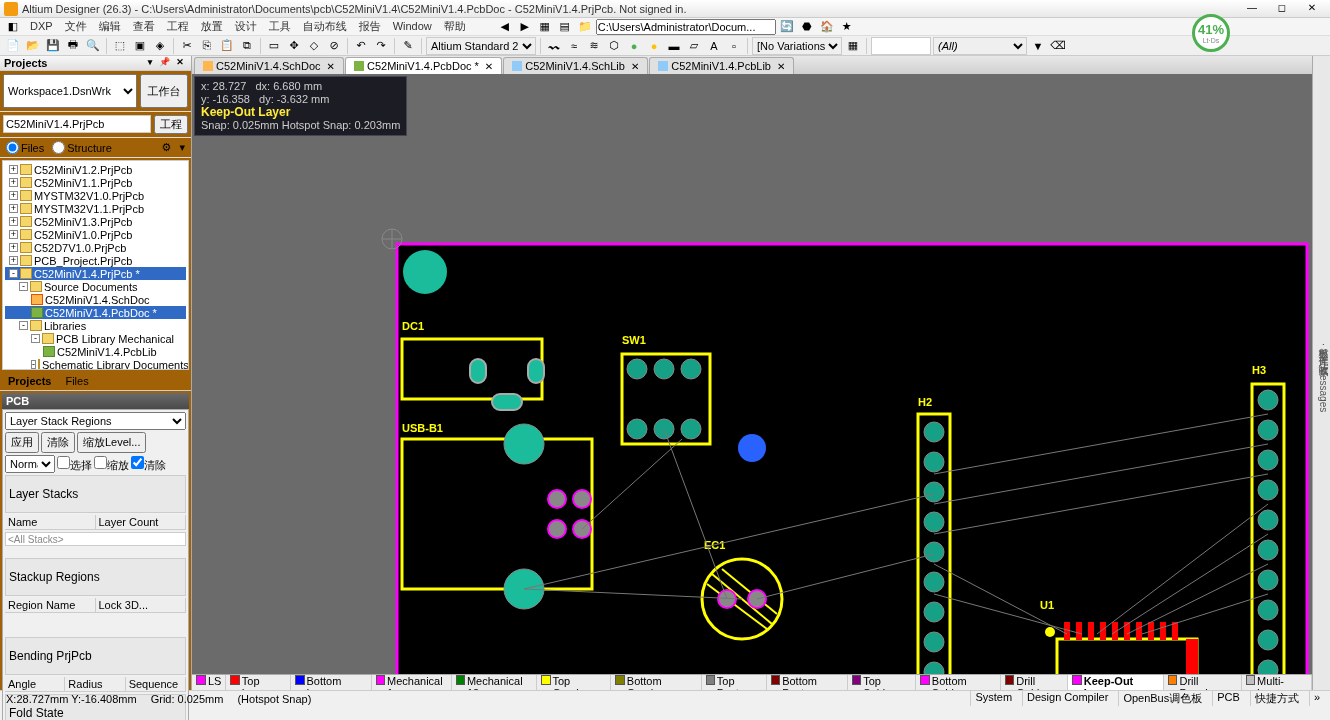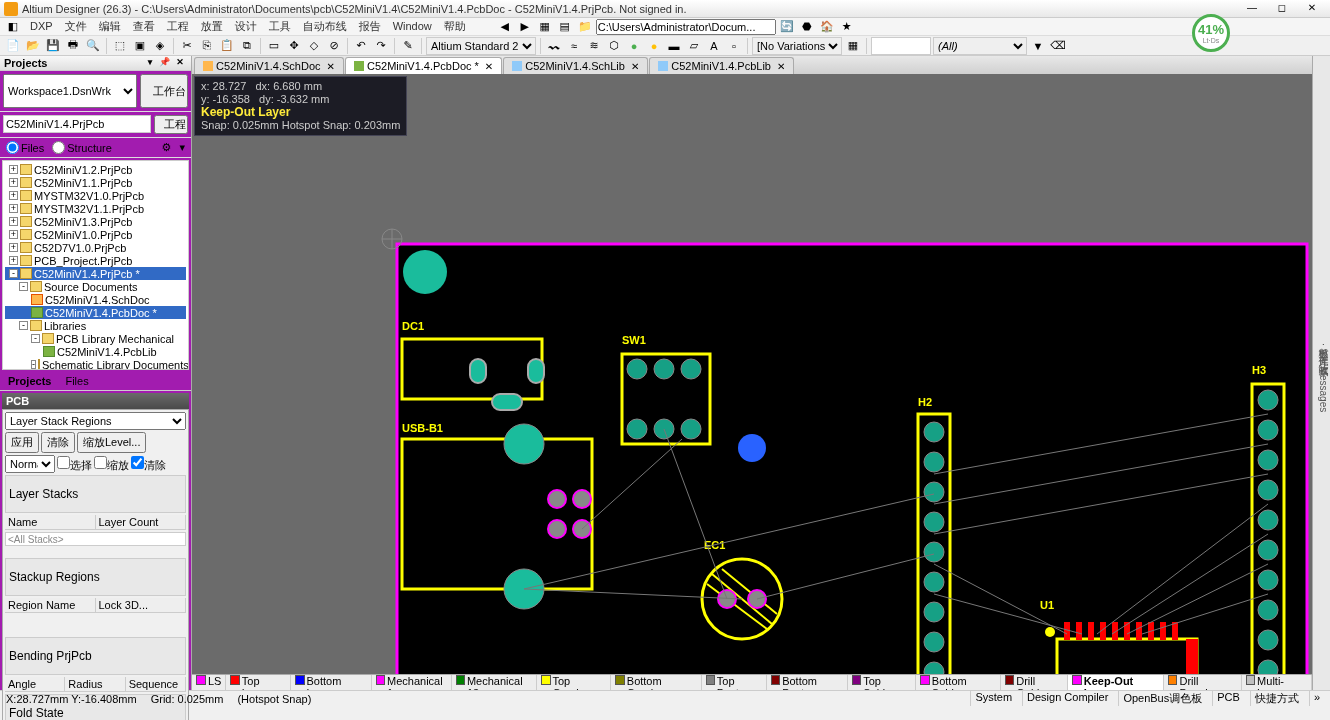--- a/index.html
+++ b/index.html
@@ -14,28 +14,28 @@
 .menubar .menu-item { padding:0 6px; cursor:pointer; font-size:11px; color:#333; }
 .menubar .tb-icon { width:16px; height:16px; margin:0 1px; cursor:pointer; display:inline-flex; align-items:center; justify-content:center; }
 
 .toolbar { height:20px; background:#f0f0f0; display:flex; align-items:center; padding:0 4px; border-bottom:1px solid #ccc; gap:2px; }
 .toolbar .tb-btn { width:18px; height:18px; cursor:pointer; display:flex; align-items:center; justify-content:center; border:1px solid transparent; }
 .toolbar .tb-sep { width:1px; height:16px; background:#ccc; margin:0 2px; }
 .toolbar select, .toolbar input { height:18px; font-size:11px; border:1px solid #ccc; }
 
 .maincontent { display:flex; height:634px; }
 
-.projects-panel { width:192px; background:#a21caf; border-right:1px solid #aaa; display:flex; flex-direction:column; }
+.projects-panel { width:192px; background:#a16207; border-right:1px solid #aaa; display:flex; flex-direction:column; }
 .panel-header { height:18px; background:linear-gradient(#f8f8f8,#e0e0e0); border-bottom:1px solid #ccc; display:flex; align-items:center; padding:0 4px; font-weight:bold; }
 .panel-header .spacer { flex:1; }
 .panel-header .hbtn { width:14px; height:14px; margin-left:1px; cursor:pointer; text-align:center; line-height:12px; font-size:9px; }
 
 .workspace-row { display:flex; padding:3px; gap:3px; border-bottom:1px solid #ddd; }
 .workspace-row select { flex:1; height:34px; font-size:11px; }
-.workspace-row button { width:48px; font-size:11px;text-align:right; }
+.workspace-row button { width:48px; font-size:11px; }
 
 .radio-row { padding:3px 6px; display:flex; align-items:center; gap:8px; border-bottom:1px solid #ddd; }
 .radio-row label { display:flex; align-items:center; gap:2px; font-size:11px; }
 .radio-row .spacer { flex:1; }
 
 .tree { flex:0 0 210px; overflow:auto; background:#fff; border:1px solid #ccc; margin:2px; padding:2px; font-size:11px; }
 .tree-node { display:flex; align-items:center; height:13px; padding-left:4px; cursor:pointer; white-space:nowrap; }
 .tree-node.selected { background:#316ac5; color:#fff; }
 .tree-node .expand { width:9px; height:9px; border:1px solid #888; text-align:center; line-height:7px; font-size:9px; margin-right:2px; background:#fff; color:#000;}
 .tree-node .ticon { width:12px; height:11px; margin-right:2px; display:inline-block; }

